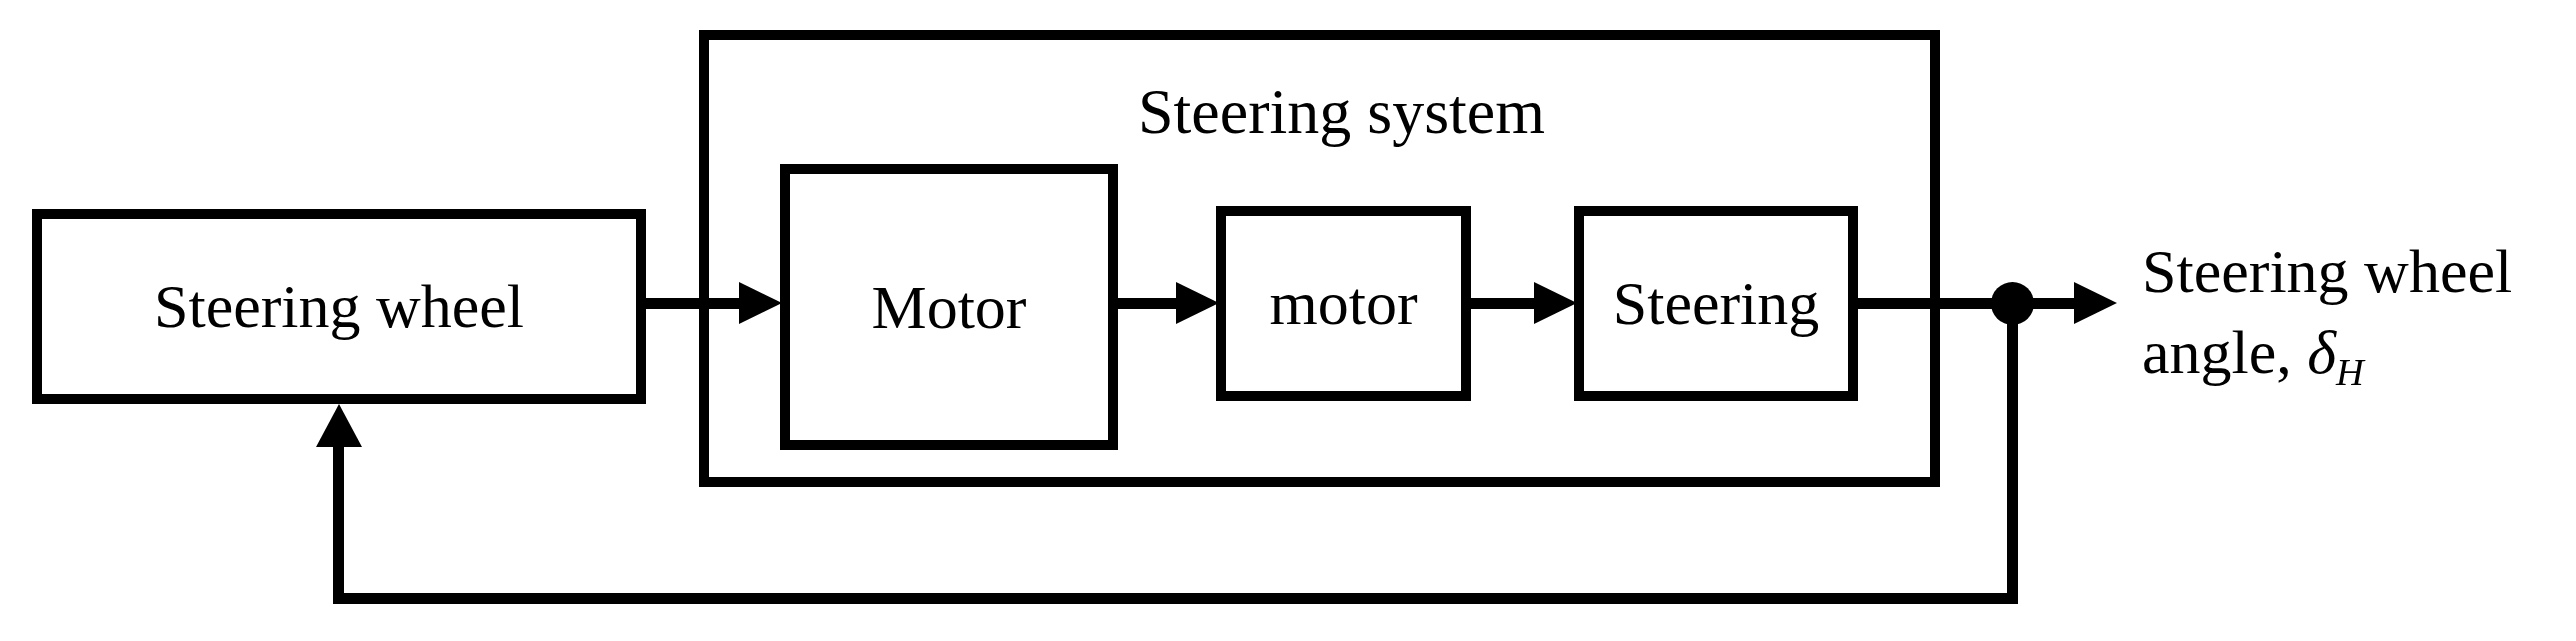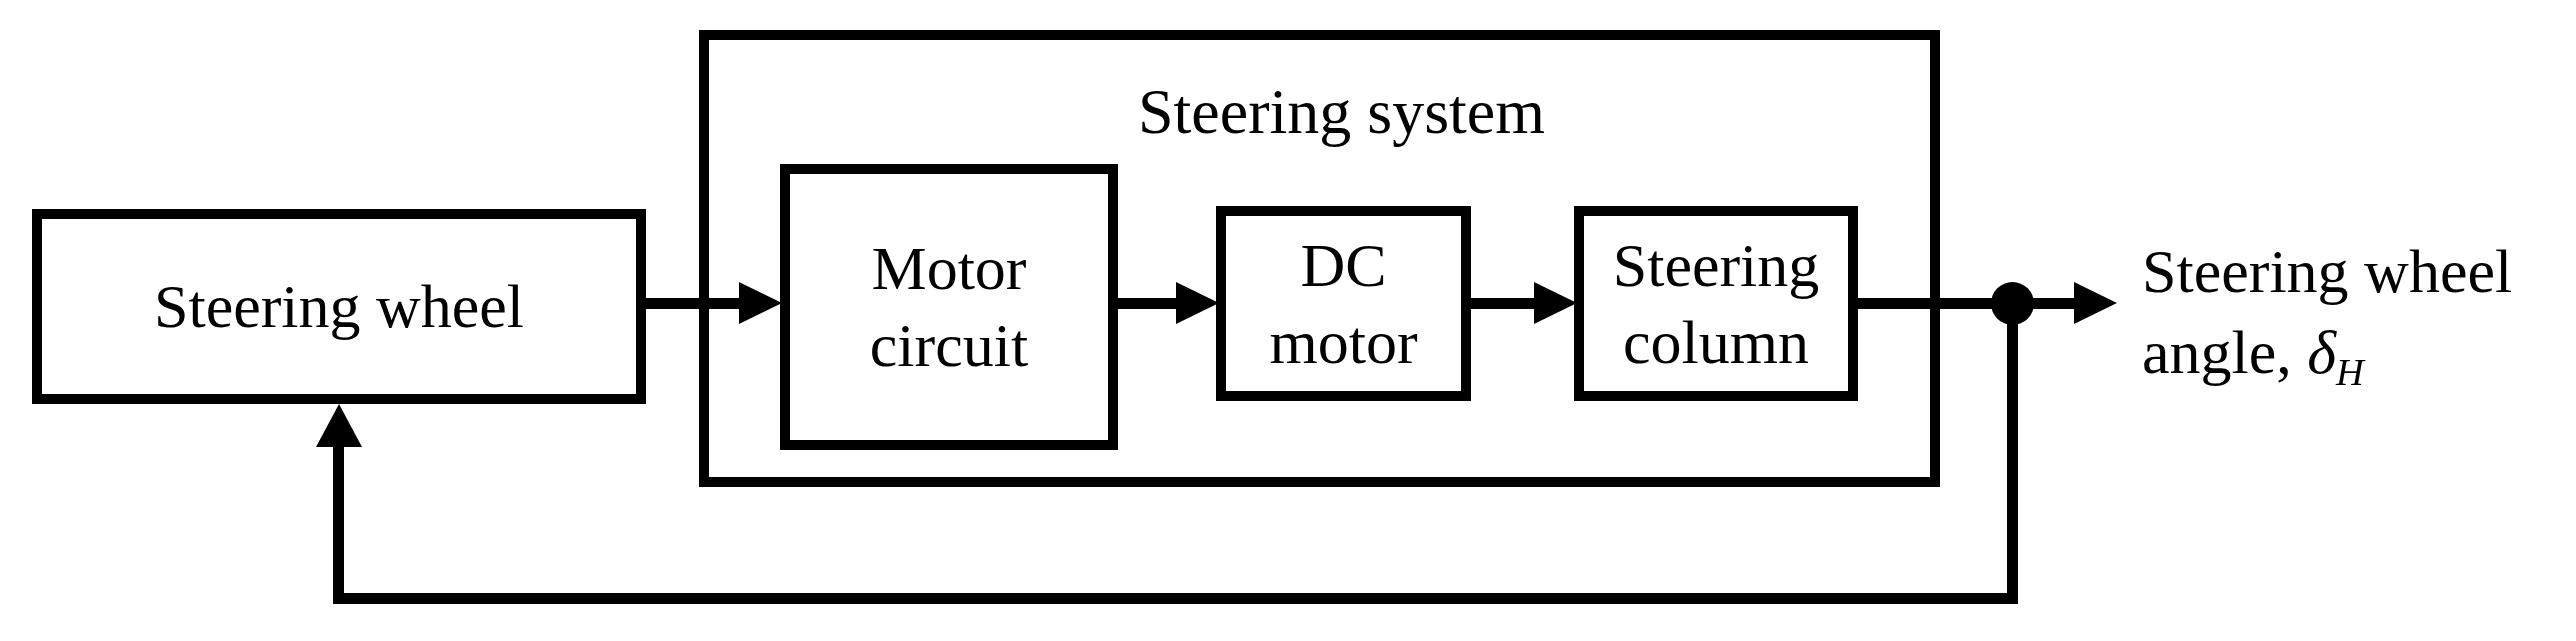--- a/index.html
+++ b/index.html
@@ -100,31 +100,28 @@
   <div class="box" style="left:32px; top:209px; width:614px; height:195px;">
     <div class="lbl">Steering wheel</div>
   </div>
 
   <div class="group-box" style="left:699px; top:30px; width:1241px; height:457px;">
     <div class="group-title">Steering system</div>
   </div>
 
   <div class="box" style="left:780px; top:164px; width:338px; height:286px;">
     <div class="lbl">Motor</div>
-    <div class="lbl">circuit</div>
   </div>
 
   <div class="box" style="left:1216px; top:206px; width:255px; height:195px;">
-    <div class="lbl">DC</div>
     <div class="lbl">motor</div>
   </div>
 
   <div class="box" style="left:1574px; top:206px; width:284px; height:195px;">
     <div class="lbl">Steering</div>
-    <div class="lbl">column</div>
   </div>
 
   <div class="hline" style="left:643px; top:298px; width:97px; height:11px;"></div>
   <div class="arrow-right" style="left:739px; top:282px;"></div>
 
   <div class="hline" style="left:1115px; top:298px; width:62px; height:11px;"></div>
   <div class="arrow-right" style="left:1176px; top:282px;"></div>
 
   <div class="hline" style="left:1470px; top:298px; width:65px; height:11px;"></div>
   <div class="arrow-right" style="left:1534px; top:282px;"></div>

